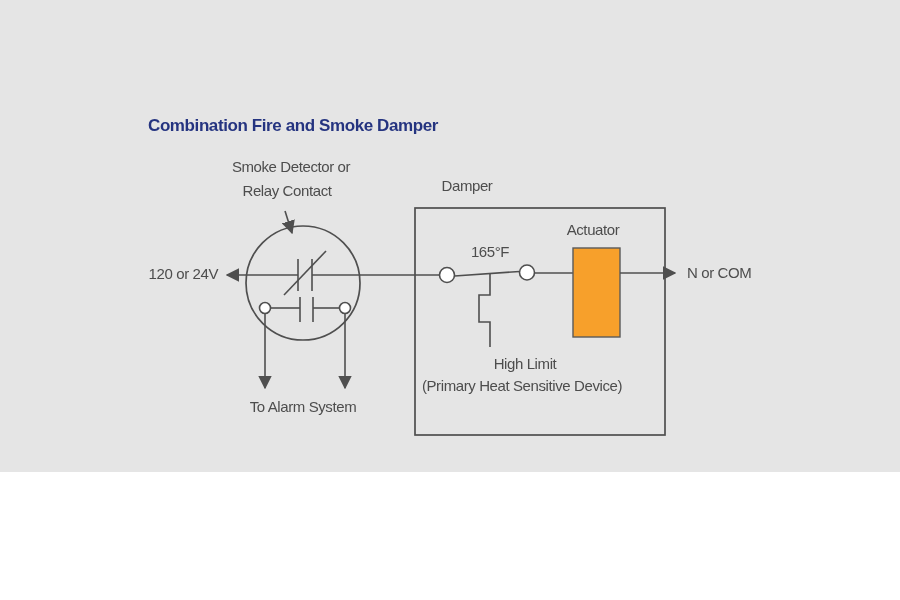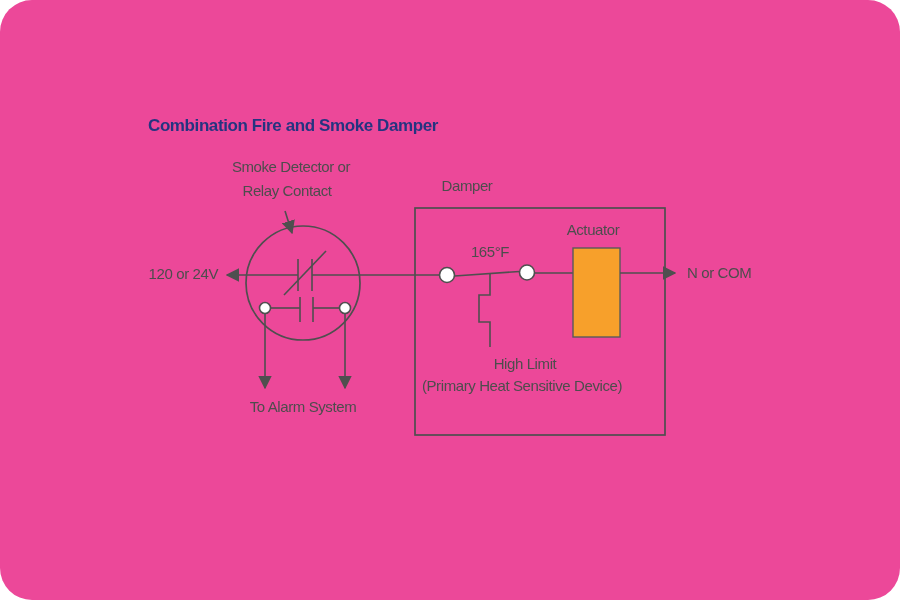--- a/index.html
+++ b/index.html
@@ -3,25 +3,24 @@
 <meta charset="utf-8">
 <style>
   html, body {
     margin: 0;
     padding: 0;
     background: #ffffff;
   }
   .page {
     position: relative;
     width: 900px;
-    height: 600px;
-    background: #ec4899;
+    height: 472px;
+    background: #e5e5e5;
     overflow: hidden;
     font-family: "Liberation Sans", sans-serif;
-    border-radius: 32px;
   }
   svg text {
     font-family: "Liberation Sans", sans-serif;
   }
   .title-text {
     font-size: 17px;
     font-weight: bold;
     letter-spacing: -0.4px;
   }
   .lbl {

